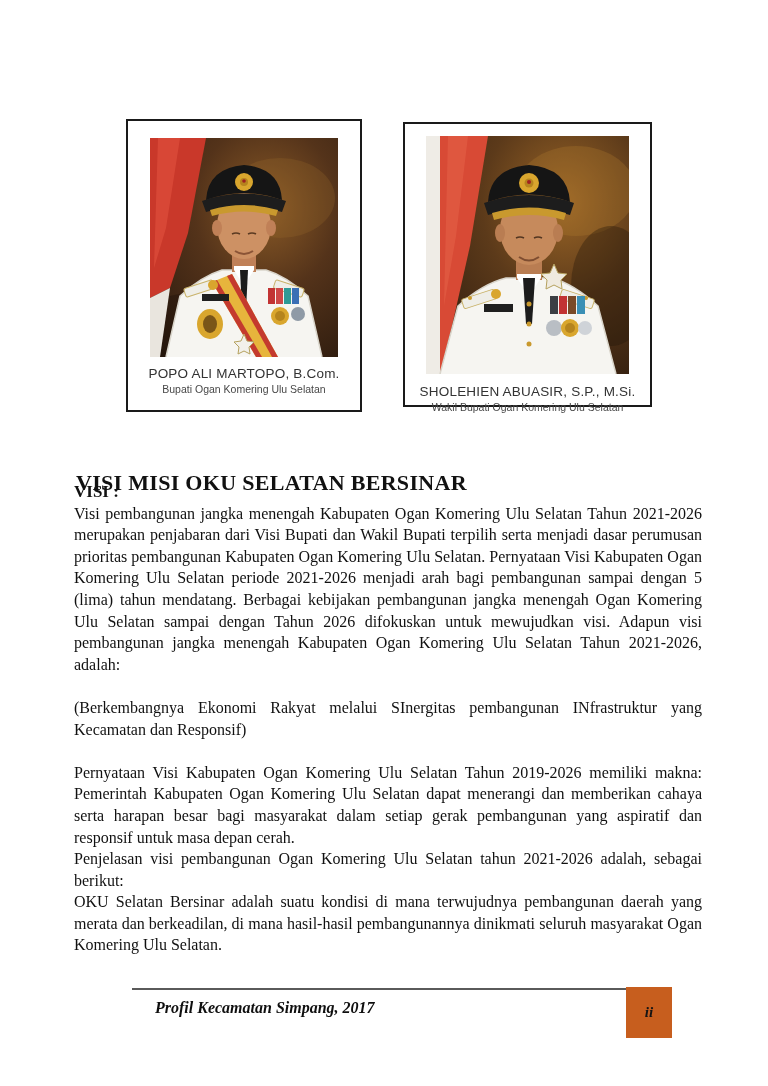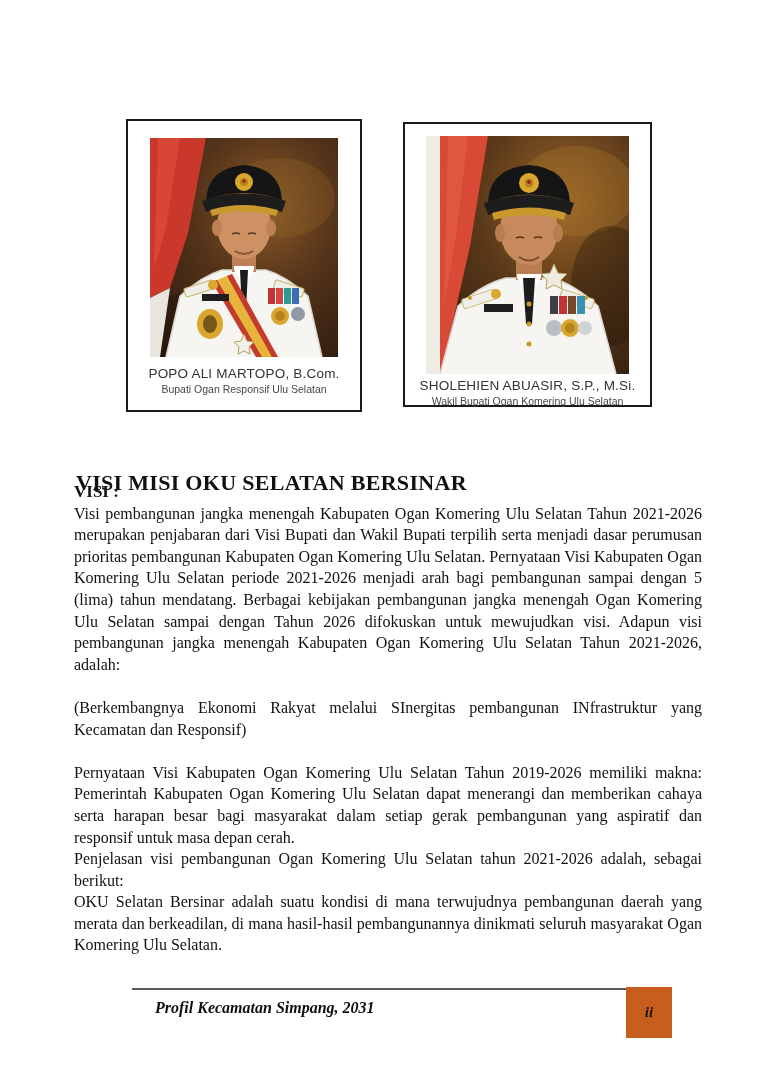--- a/index.html
+++ b/index.html
@@ -22,21 +22,21 @@
     border: 2px solid #1a1a1a;
     text-align: center;
   }
   .frame-left  { left: 126px; top: 119px; width: 236px; height: 293px; }
   .frame-right { left: 403px; top: 122px; width: 249px; height: 285px; }
   .photo { display: block; margin: 0 auto; }
   .frame-left  .photo { margin-top: 17px; }
   .frame-right .photo { margin-top: 12px; }
   .caption { font-family: "Liberation Sans", sans-serif; color: #3d3d3d; }
   .frame-left  .caption { margin-top: 9px; }
-  .frame-right .caption { margin-top: 4px; }
+  .frame-right .caption { margin-top: 10px; }
   .caption .name { font-size: 13.5px; letter-spacing: 0.2px; color: #333333; }
   .caption .role { font-size: 10.5px; margin-top: 2px; color: #474747; }
 
   
   .doc-title {
     position: absolute;
     left: 76px; top: 470px; width: 627px;
     text-align: left;
     font-size: 22px;
     font-weight: bold;
@@ -146,21 +146,21 @@
           <circle cx="130" cy="178" r="5" fill="#b5841e"></circle>
           <circle cx="148" cy="176" r="7" fill="#8f9aa6"></circle>
           <ellipse cx="60" cy="186" rx="13" ry="15" fill="#d9a62e"></ellipse>
           <ellipse cx="60" cy="186" rx="7" ry="9" fill="#7a5518"></ellipse>
           <path d="M94,196 l3,7 7,1 -5,5 1,7 -6,-3 -6,3 1,-7 -5,-5 7,-1 Z" fill="#f2f0ea" stroke="#b5a15e" stroke-width="1"></path>
         </g>
       </g>
     </svg>
     <figcaption class="caption">
       <div class="name">POPO ALI MARTOPO, B.Com.</div>
-      <div class="role">Bupati Ogan Responsif Ulu Selatan</div>
+      <div class="role">Bupati Ogan Komering Ulu Selatan</div>
     </figcaption>
   </figure>
 
   <figure class="frame frame-right">
     <svg class="photo" width="203" height="238" viewBox="0 0 203 238">
       <defs>
         <radialGradient id="bgB" cx="68%" cy="28%" r="90%">
           <stop offset="0%" stop-color="#9a6526"></stop>
           <stop offset="45%" stop-color="#5c3a1a"></stop>
           <stop offset="100%" stop-color="#2d1b0e"></stop>
@@ -229,16 +229,16 @@
     <p>Visi pembangunan jangka menengah Kabupaten Ogan Komering Ulu Selatan Tahun 2021-2026 merupakan penjabaran dari Visi Bupati dan Wakil Bupati terpilih serta menjadi dasar perumusan prioritas pembangunan Kabupaten Ogan Komering Ulu Selatan. Pernyataan Visi Kabupaten Ogan Komering Ulu Selatan periode 2021-2026 menjadi arah bagi pembangunan sampai dengan 5 (lima) tahun mendatang. Berbagai kebijakan pembangunan jangka menengah Ogan Komering Ulu Selatan sampai dengan Tahun 2026 difokuskan untuk mewujudkan visi. Adapun visi pembangunan jangka menengah Kabupaten Ogan Komering Ulu Selatan Tahun 2021-2026, adalah:</p>
     <div class="spacer"></div>
     <p>(Berkembangnya Ekonomi Rakyat melalui SInergitas pembangunan INfrastruktur yang Kecamatan dan Responsif)</p>
     <div class="spacer"></div>
     <p>Pernyataan Visi Kabupaten Ogan Komering Ulu Selatan Tahun 2019-2026 memiliki makna: Pemerintah Kabupaten Ogan Komering Ulu Selatan dapat menerangi dan memberikan cahaya serta harapan besar bagi masyarakat dalam setiap gerak pembangunan yang aspiratif dan responsif untuk masa depan cerah.</p>
     <p>Penjelasan visi pembangunan Ogan Komering Ulu Selatan tahun 2021-2026 adalah, sebagai berikut:</p>
     <p>OKU Selatan Bersinar adalah suatu kondisi di mana terwujudnya pembangunan daerah yang merata dan berkeadilan, di mana hasil-hasil pembangunannya dinikmati seluruh masyarakat Ogan Komering Ulu Selatan.</p>
   </div>
 
   <div class="footer-rule" style="background: rgb(90, 90, 90);"></div>
-  <div class="footer-text">Profil Kecamatan Simpang, 2031</div>
+  <div class="footer-text">Profil Kecamatan Simpang, 2017</div>
   <div class="page-badge" style="background: rgb(199, 94, 30);">ii</div>
 
 </div>
 
 </body></html>

